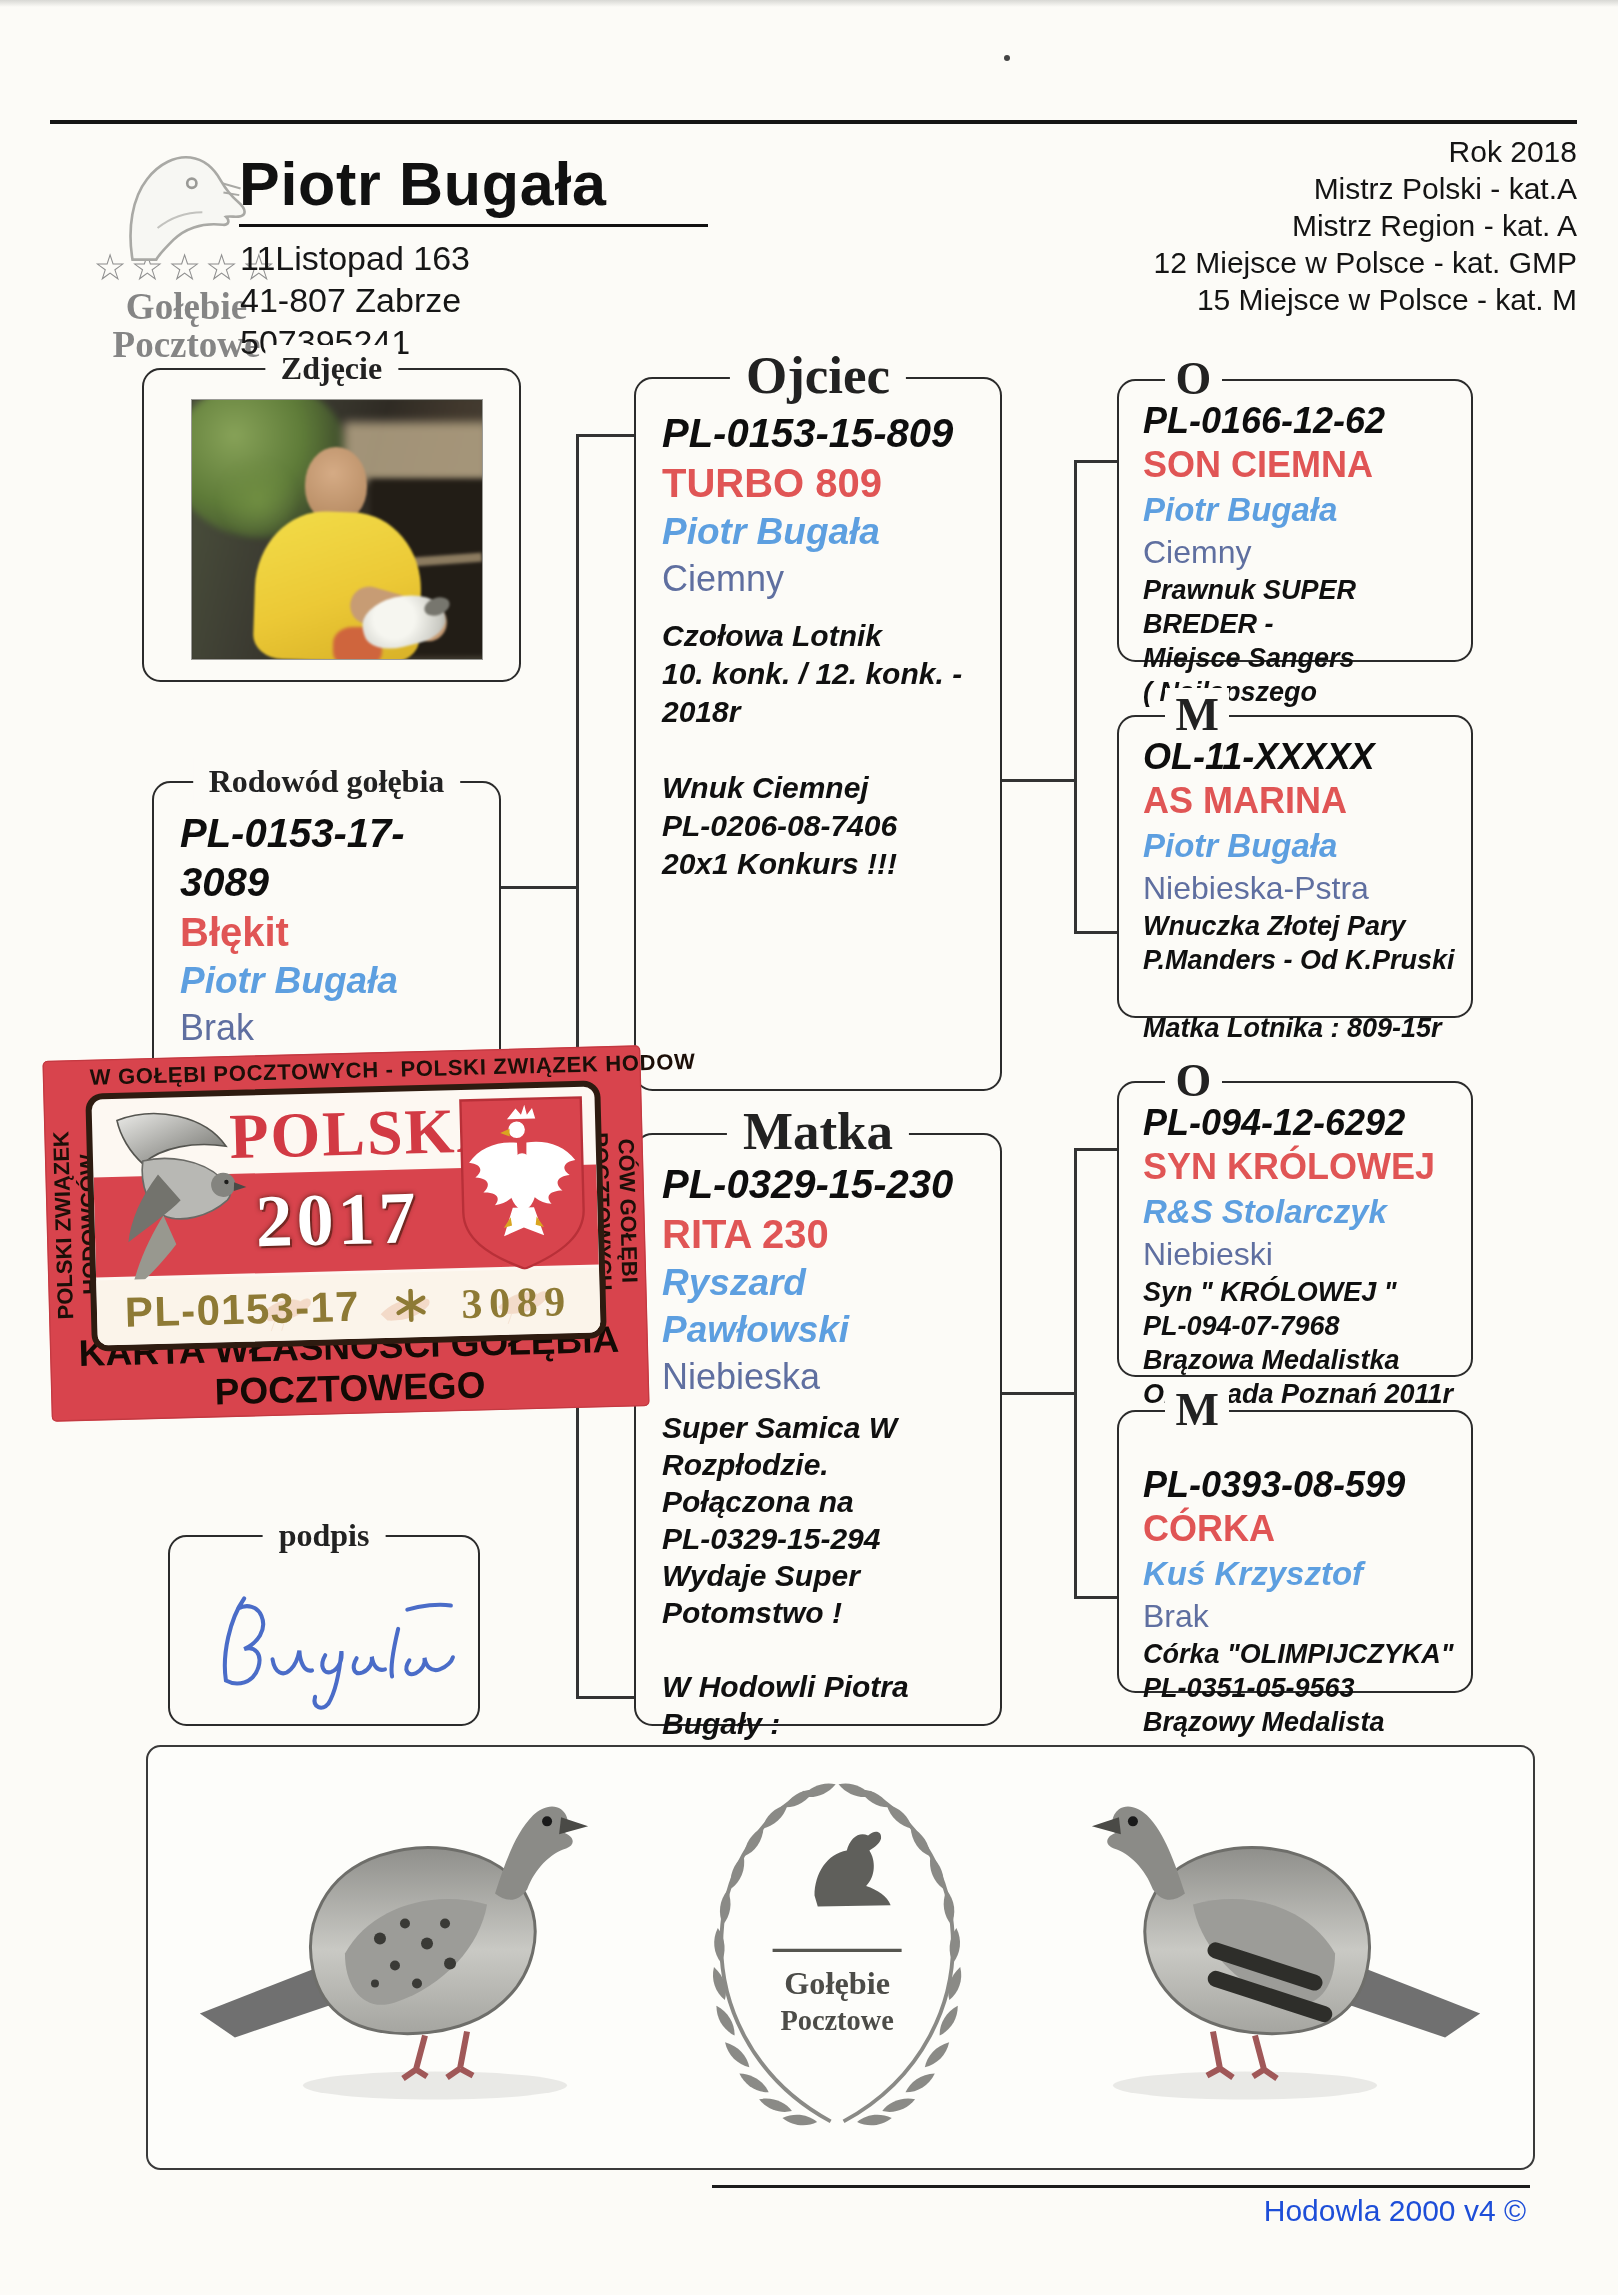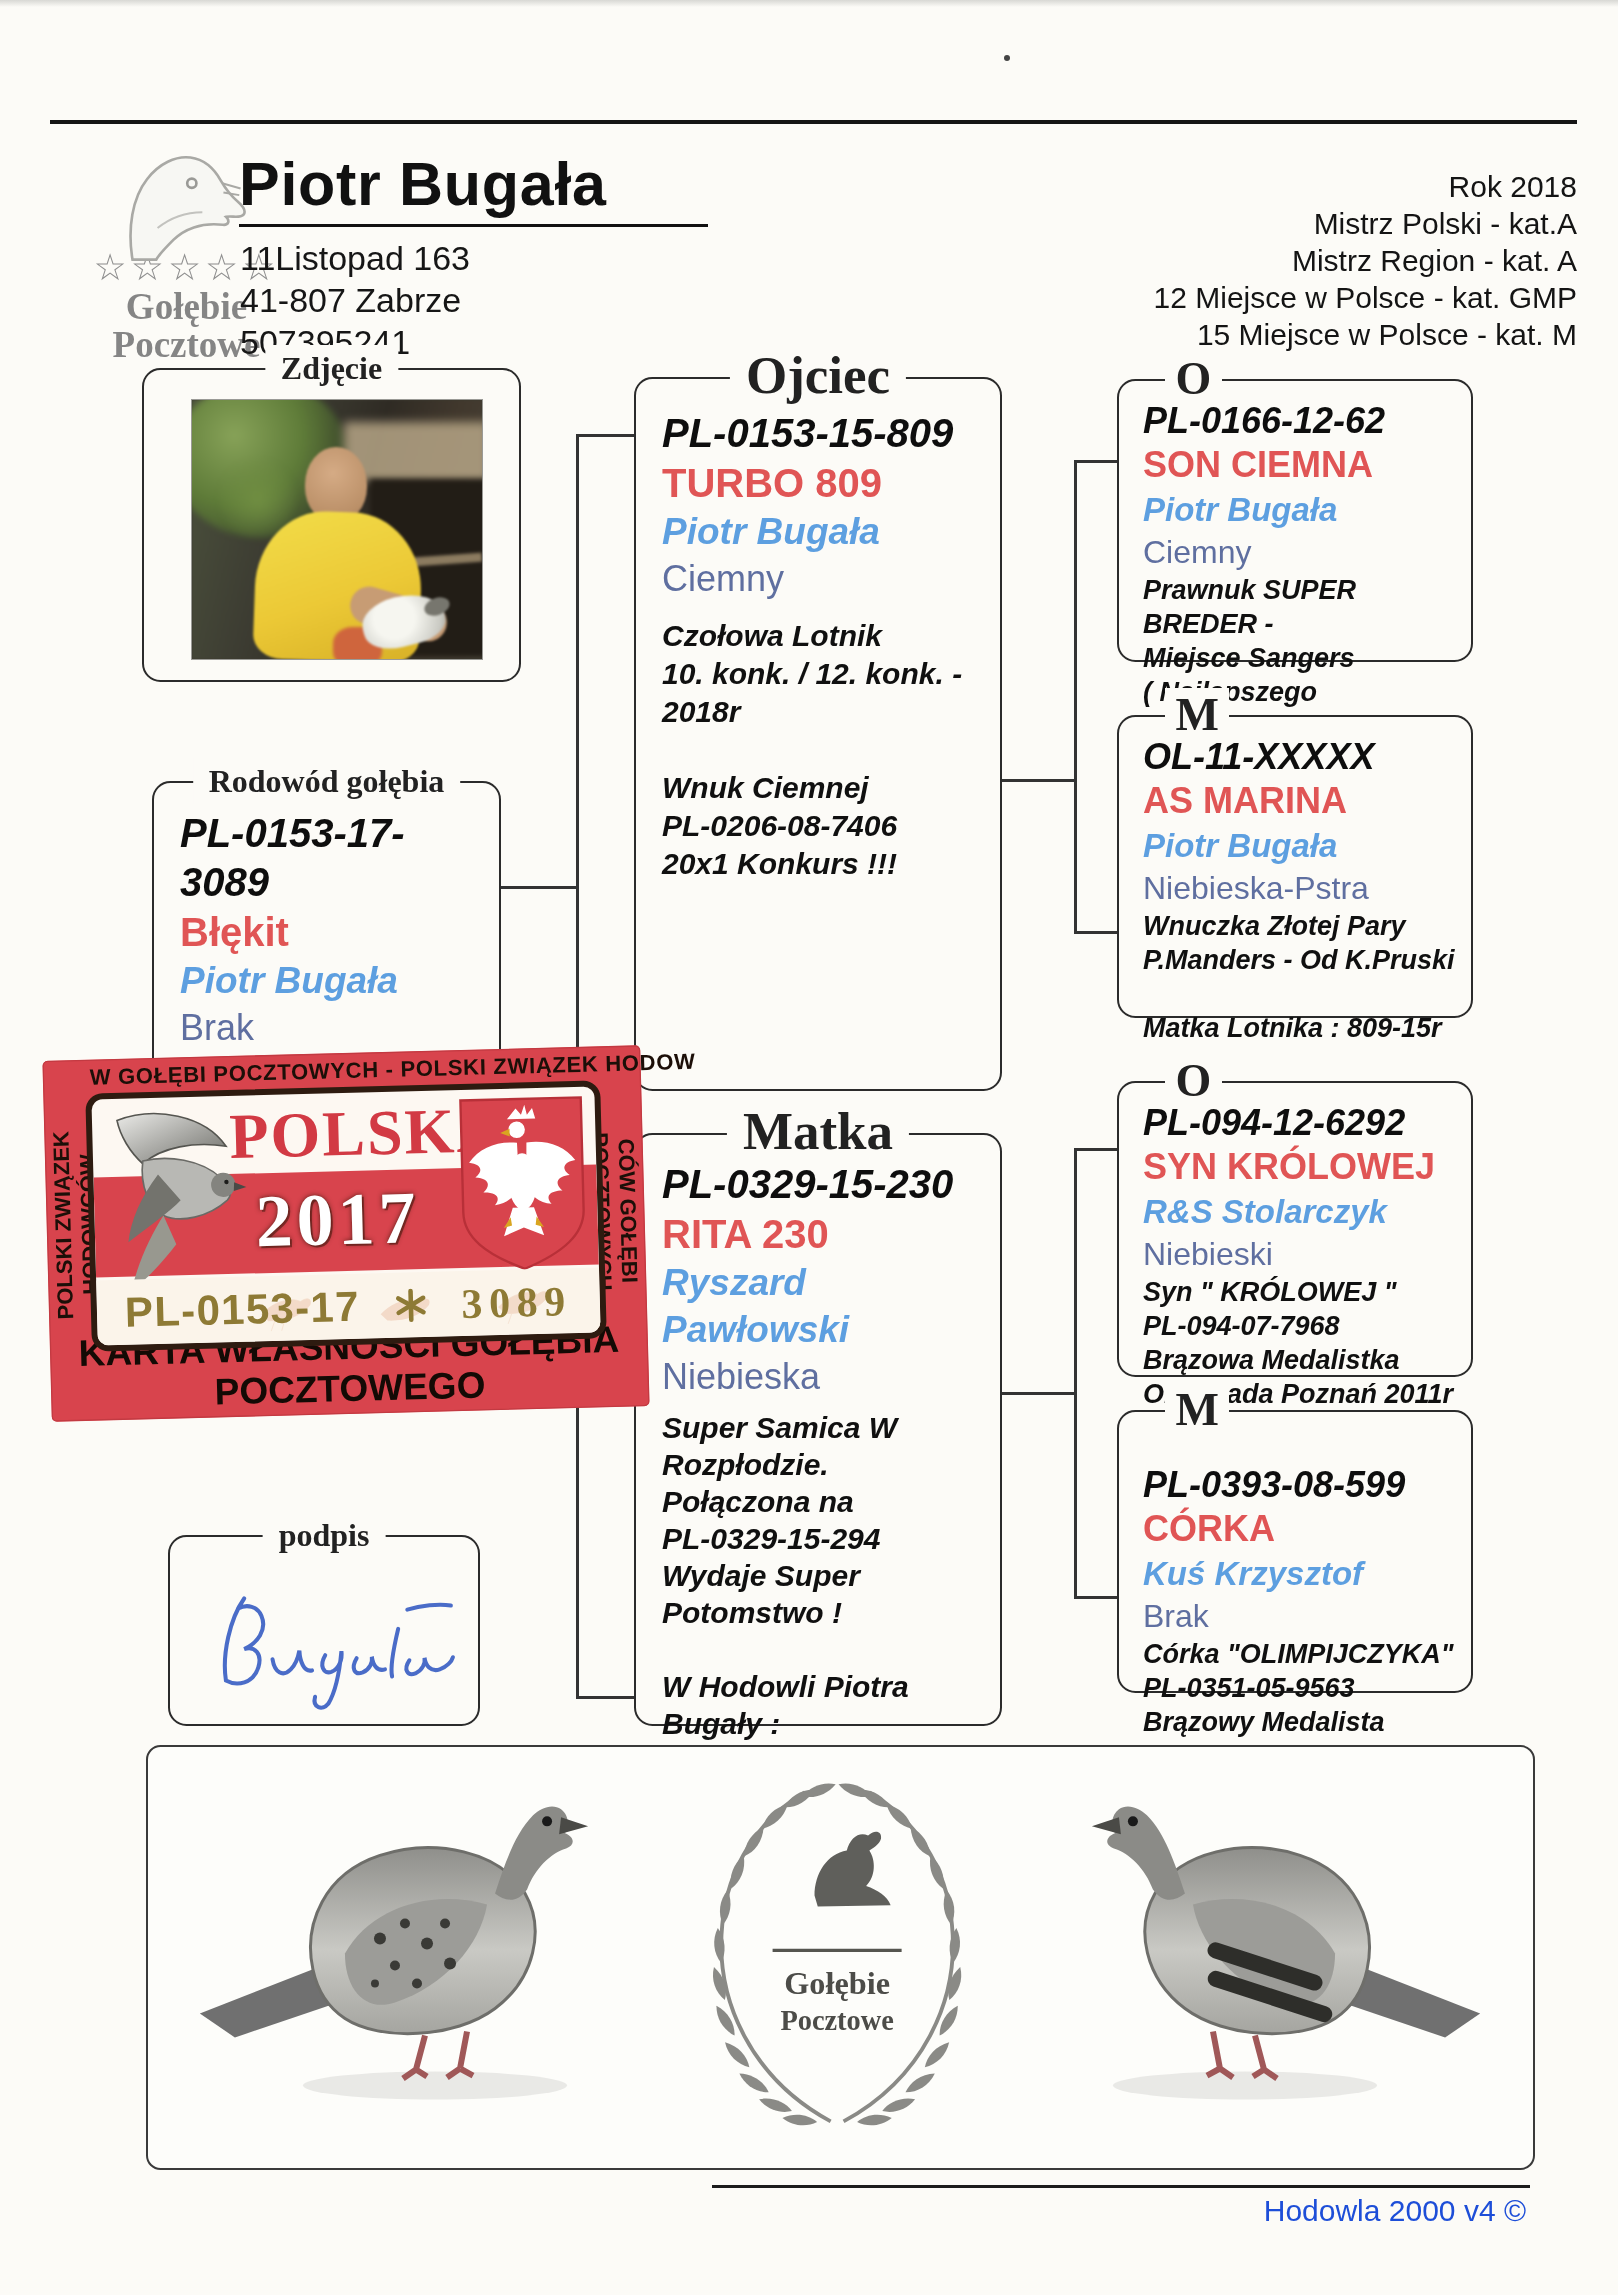--- a/index.html
+++ b/index.html
@@ -13,21 +13,21 @@
 
   
   .brand-name{position:absolute;left:239px;top:149px;font-size:61px;font-weight:bold;letter-spacing:0.7px;color:#111;}
   .brand-underline{position:absolute;left:239px;top:224px;width:469px;height:3.3px;background:#111;}
   .addr{position:absolute;left:240px;top:237px;font-size:34px;line-height:42px;color:#161616;}
   .logo-wrap{position:absolute;left:78px;top:144px;width:217px;text-align:center;}
   .logo-stars{font-size:37px;letter-spacing:4px;color:#8f8f8f;line-height:40px;margin-top:104px;}
   .logo-t1{font-family:"Liberation Serif",serif;font-weight:bold;font-size:37px;line-height:38px;color:#858585;}
   .logo-t2{font-family:"Liberation Serif",serif;font-weight:bold;font-size:37px;line-height:38px;color:#858585;}
   .logo-svg{position:absolute;left:40px;top:5.3px;}
-  .achv{position:absolute;right:41px;top:133px;text-align:right;font-size:30px;line-height:37px;color:#141414;margin-top:35px;}
+  .achv{position:absolute;right:41px;top:133px;text-align:right;font-size:30px;line-height:37px;color:#141414;}
 
   
   .box{position:absolute;border:2.6px solid #2b2b2b;border-radius:18.4px;background:#fcfbf7;z-index:2;box-sizing:border-box;}
   .box-label{position:absolute;left:50%;transform:translateX(-50%);background:#fcfbf7;padding:0 16px;
              font-family:"Liberation Serif",serif;font-weight:bold;color:#222;white-space:nowrap;z-index:3;}
   .lab-big{top:-34px;font-size:53px;line-height:61px;}
   .lab-small{top:-25px;font-size:32px;line-height:46px;}
   .lab-om{left:46px;transform:none;top:-29px;font-size:46px;line-height:53px;padding:0 10.5px;}
 
   .ring{font-size:40px;line-height:49px;font-weight:bold;font-style:italic;color:#0e0e0e;}

